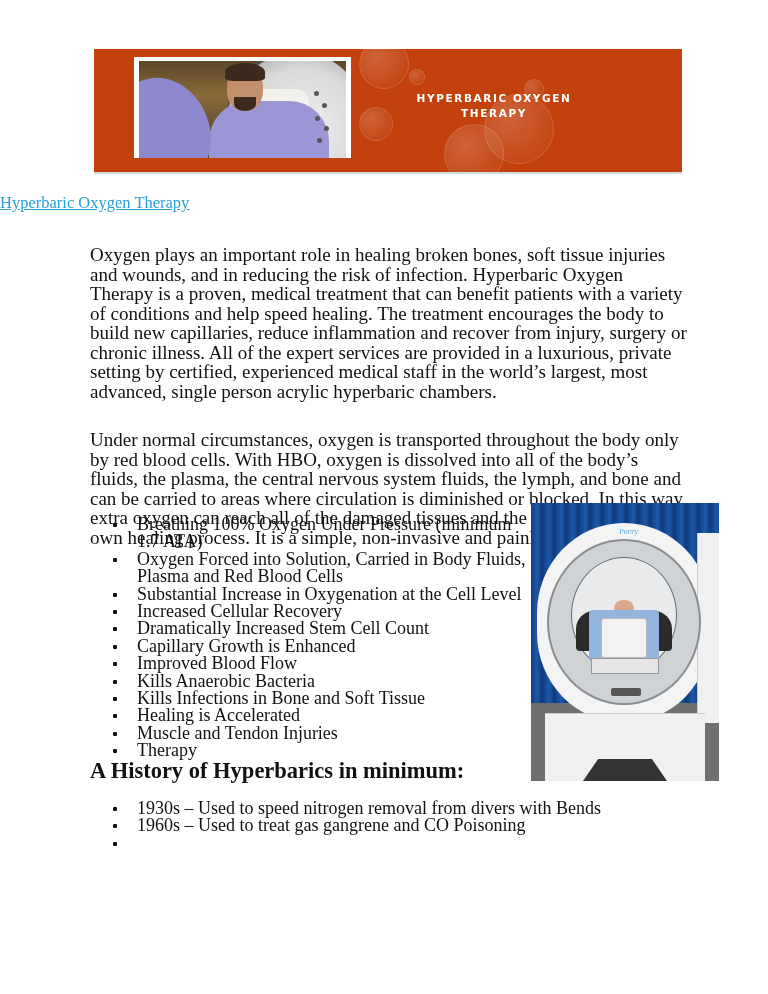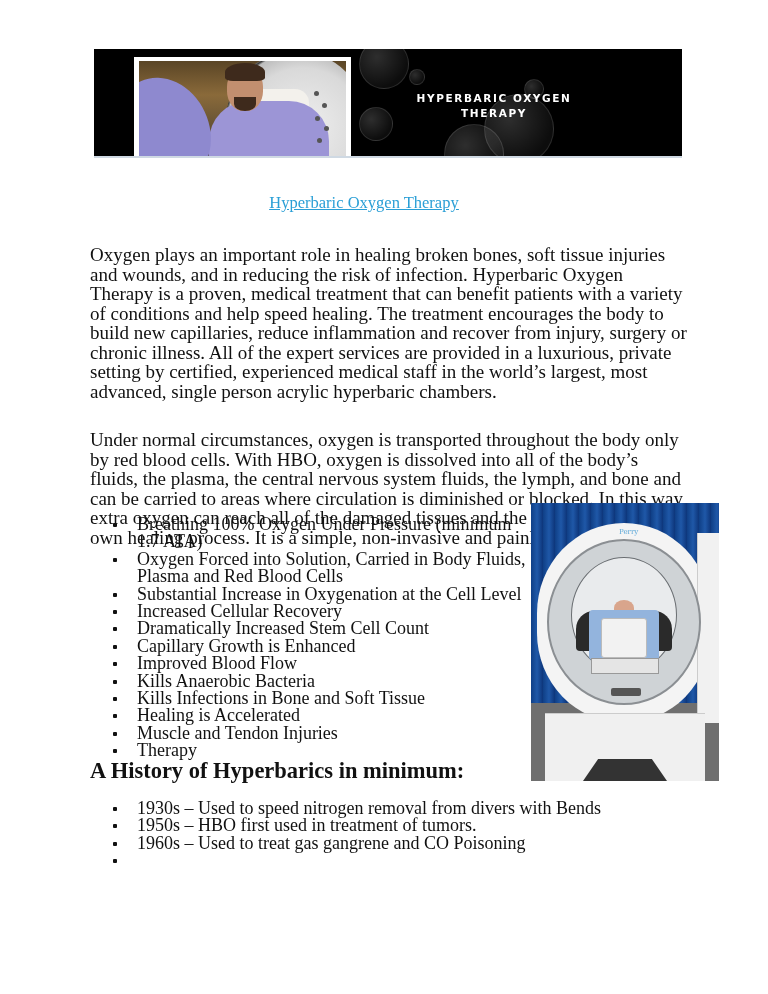--- a/index.html
+++ b/index.html
@@ -1,21 +1,21 @@
 <!DOCTYPE html>
 <html><head>
   <meta charset="utf-8">
   <style>
     * { margin: 0; padding: 0; box-sizing: border-box; }
     html, body { width: 768px; height: 994px; background: #ffffff; overflow: hidden; }
     body { position: relative; font-family: "Liberation Serif", "DejaVu Serif", serif; color: #111; }
 
     .banner {
-      position: absolute; left: 94px; top: 49px; width: 588px; height: 109px;
-      background: #000000; overflow: hidden;
+      position: absolute; left: 94px; top: 49px; width: 588px; height: 125px;
+      background: #c2410c; overflow: hidden;
       border-bottom: 2px solid #cfd9e3;
     }
     .bubble { position: absolute; border-radius: 50%;
       background: radial-gradient(circle at 35% 35%, rgba(255,255,255,0.18), rgba(255,255,255,0.05) 70%);
       border: 1px solid rgba(255,255,255,0.12); }
     .banner-photo {
       position: absolute; left: 40px; top: 8px; width: 217px; height: 101px;
       background: #fff; padding: 4px 5px 0 5px;
     }
     .banner-photo-inner {
@@ -32,21 +32,21 @@
     .bp-beard { position: absolute; left: 95px; top: 36px; width: 22px; height: 14px; border-radius: 0 0 50% 50%; background: #3e2a1c; }
     .bp-dot { position: absolute; width: 5px; height: 5px; border-radius: 50%; background: #555; }
 
     .banner-title {
       position: absolute; left: 300px; top: 42px; width: 200px; text-align: center;
       color: #ffffff; font-family: "DejaVu Sans", sans-serif; font-weight: bold;
       font-size: 10.5px; letter-spacing: 1.6px; line-height: 15px;
     }
 
     .doc-title {
-      position: absolute; left: 0; top: 193px; width: 728px; text-align: center;
+      position: absolute; left: 0; top: 193px; width: 728px; 
       font-size: 16.5px; color: #2a9fd6; text-decoration: underline;
     }
     .doc-title a { color: #2a9fd6; text-decoration: underline; }
 
     .para {
       position: absolute; left: 90px; width: 600px; font-size: 19px; line-height: 19.5px; color: #111;
     }
     .para1 { top: 245px; }
     .para2 { top: 400px; margin-top: 30px; }
 
@@ -155,16 +155,15 @@
   <div class="ch-panel"></div>
   <div class="ch-base"></div>
   <div class="ch-base-notch"></div>
   <div class="ch-logo">Perry</div>
 </div>
 
 <h2 class="history-heading">A History of Hyperbarics in minimum:</h2>
 
 <ul class="bullets history">
   <li><span class="bullet-mark"></span><span>1930s – Used to speed nitrogen removal from divers with Bends</span></li>
-  <li><span class="bullet-mark"></span><span>1950s – HBO first used in treatment of tumors.</span></li>
   <li><span class="bullet-mark"></span><span>1960s – Used to treat gas gangrene and CO Poisoning</span></li>
   <li><span class="bullet-mark"></span></li>
 </ul>
 
 </body></html>

